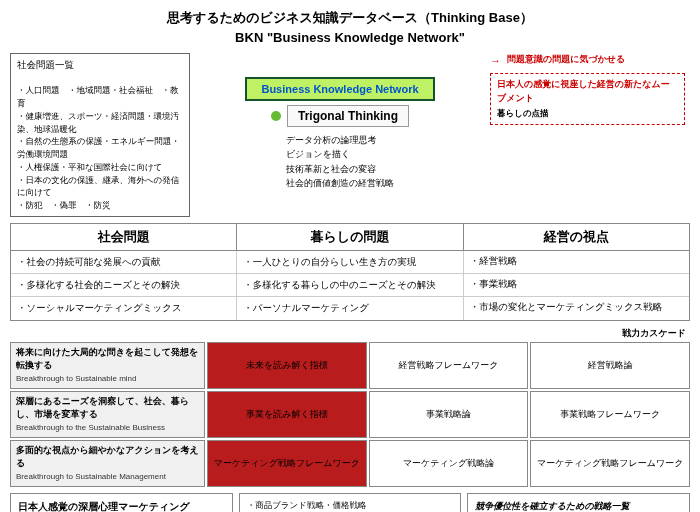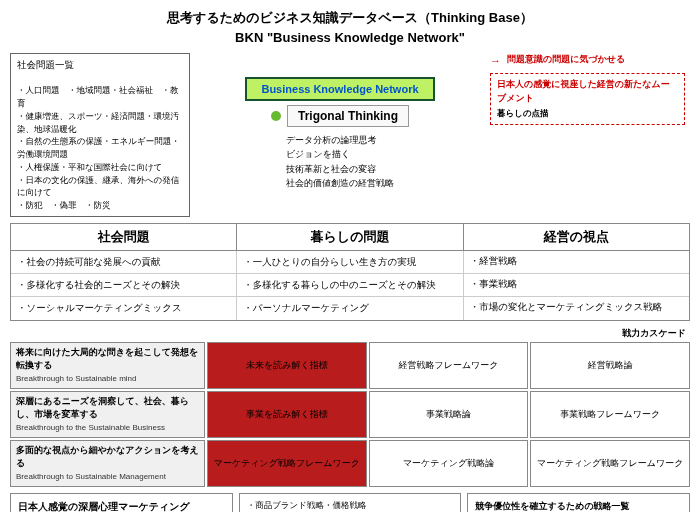--- a/index.html
+++ b/index.html
@@ -213,20 +213,21 @@
       border: 1px solid #888;
       padding: 5px 7px;
       flex: 1;
       font-size: 8.5px;
       line-height: 1.6;
     }
     .bottom-right-title {
       font-weight: bold;
       font-size: 9px;
       margin-bottom: 3px;
+      font-style: italic;
     }
 
     .arrow-right {
       color: #cc0000;
       font-size: 11px;
       margin-right: 2px;
     }
     .green-circle {
       display: inline-block;
       width: 10px;

